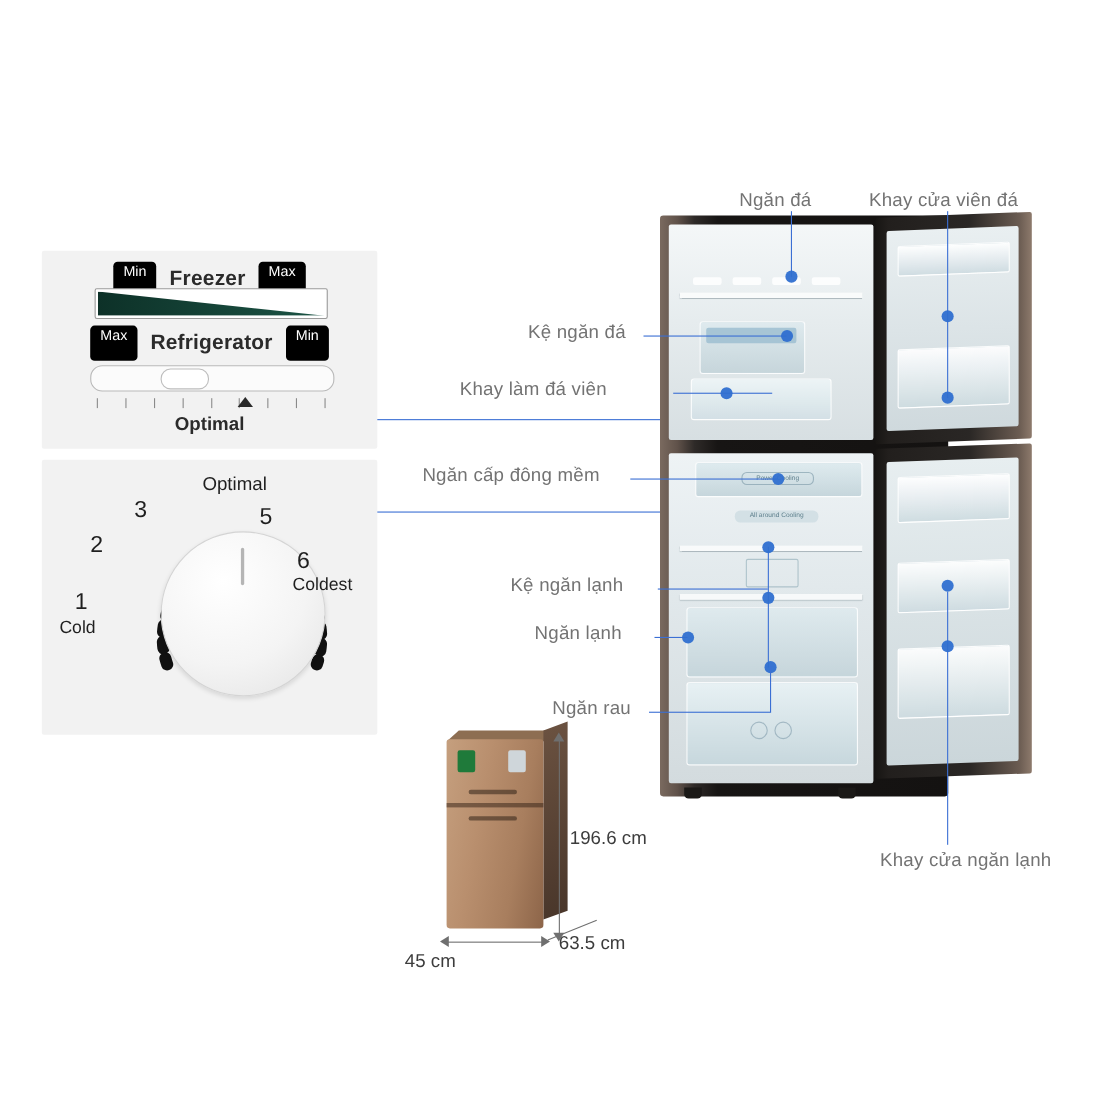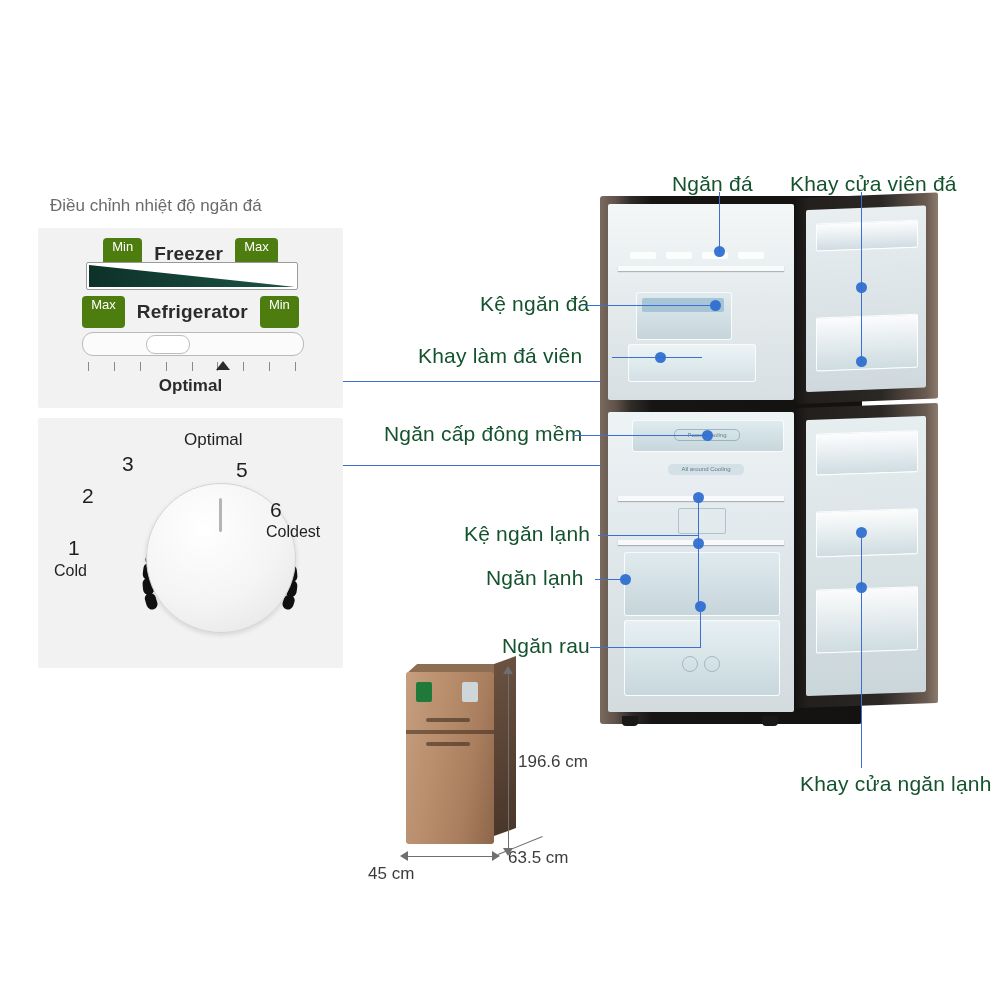--- a/index.html
+++ b/index.html
@@ -16,22 +16,22 @@
     overflow: hidden;
   }
   .stage {
     position: absolute;
     left: 0; top: 0;
     width: 1000px;
     height: 1000px;
   }
   .lbl {
     position: absolute;
-    font-size: 21px;
-    color: #14532d;
+    font-size: 17px;
+    color: #737373;
     white-space: nowrap;
     letter-spacing: 0.2px;
   }
   .leader {
     position: absolute;
     background: #3b6fd4;
     height: 1px;
   }
   .leader-v {
     position: absolute;
@@ -60,21 +60,21 @@
   .fp-row1 {
     position: absolute;
     left: 0; top: 10px;
     width: 305px;
     display: flex;
     align-items: center;
     justify-content: center;
     gap: 12px;
   }
   .chip {
-    background: #4d7c0f;
+    background: #000000;
     color: #fff;
     font-size: 13px;
     padding: 2px 9px 15px;
     border-radius: 4px;
     line-height: 1.15;
   }
   .fp-title {
     font-size: 19px;
     color: #2b2b2b;
     font-weight: 700;
@@ -391,21 +391,20 @@
   .arrow {
     position: absolute;
     width: 0; height: 0;
   }
 </style>
 </head>
 <body>
 
 <div class="stage">
 
-  <div class="panel-caption" style="left:50px; top:196px;">Điều chỉnh nhiệt độ ngăn đá</div>
 
   <div id="freezer-panel">
     <div class="fp-row1">
       <span class="chip">Min</span>
       <span class="fp-title">Freezer</span>
       <span class="chip">Max</span>
     </div>
 
     <div class="wedge-wrap">
       <div class="wedge-inner"></div>

